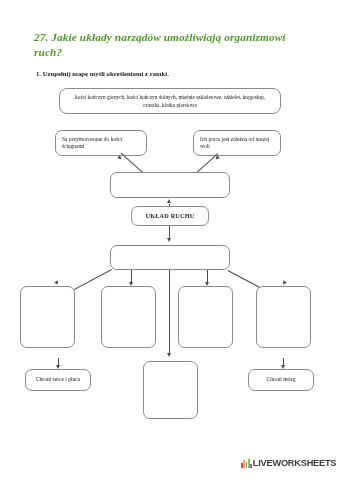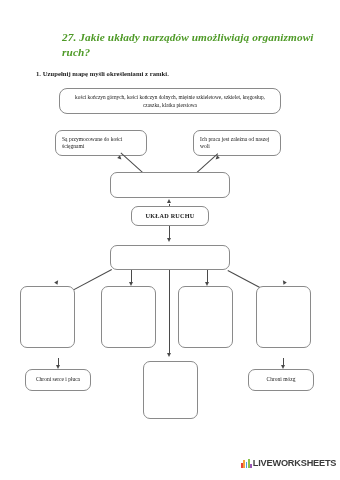--- a/index.html
+++ b/index.html
@@ -27,21 +27,20 @@
     left: 34px;
     top: 30px;
     width: 275px;
     font-family: "Liberation Serif", serif;
     font-style: italic;
     font-weight: bold;
     font-size: 11.3px;
     line-height: 15px;
     color: #4e9a27;
     letter-spacing: 0.1px;
-    margin-left: 28px;
   }
   .instruction {
     position: absolute;
     left: 36px;
     top: 70px;
     font-family: "Liberation Serif", serif;
     font-weight: bold;
     font-size: 6.6px;
     color: #1a1a1a;
     letter-spacing: 0.05px;

